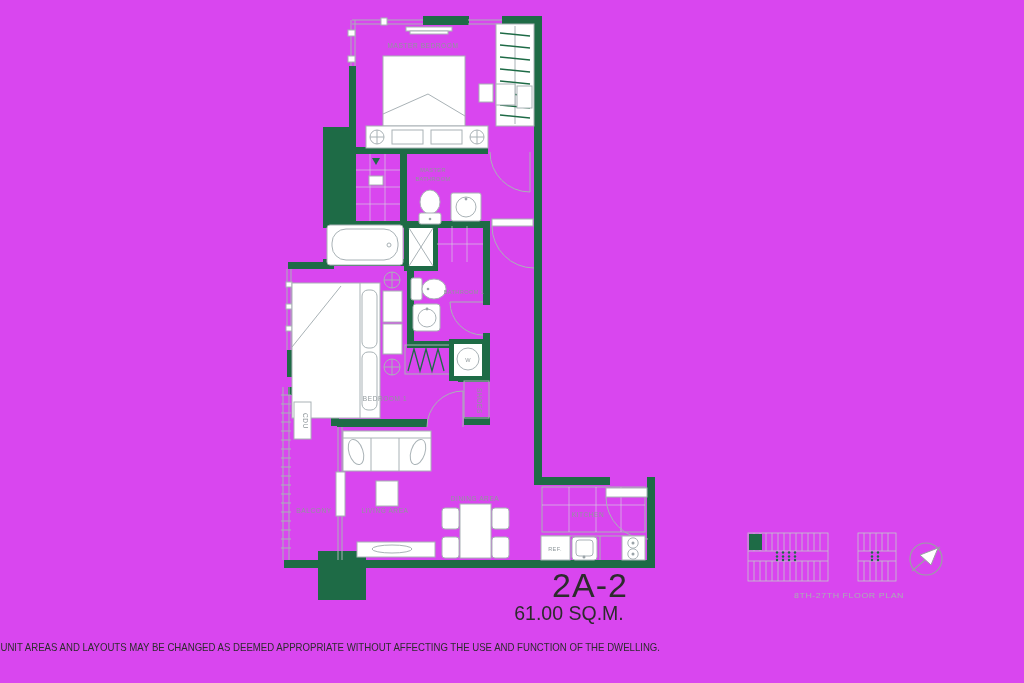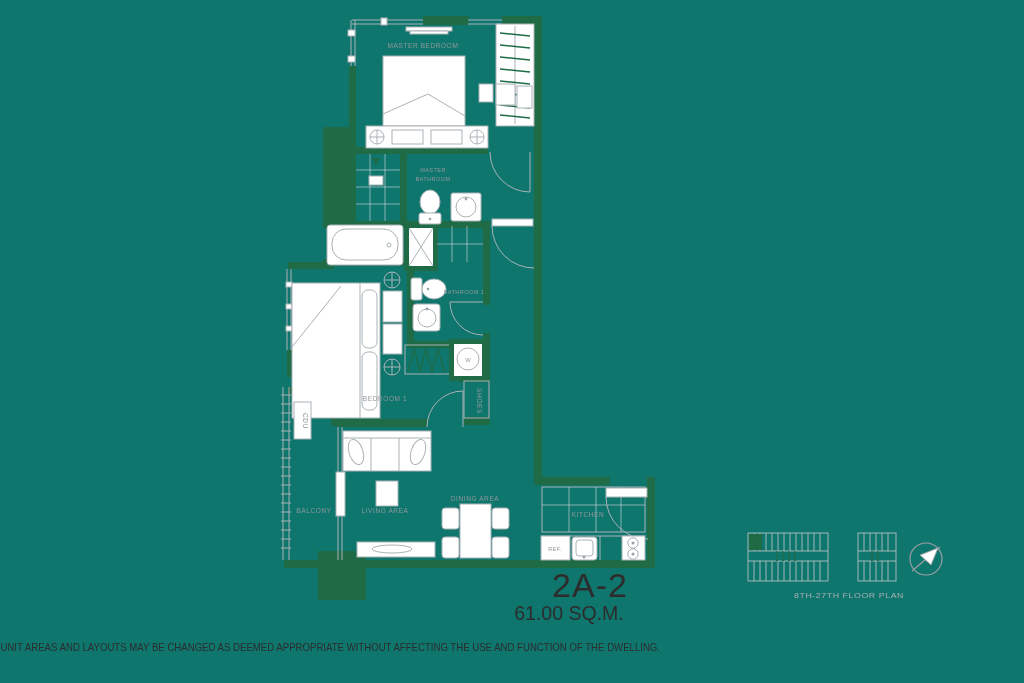--- a/index.html
+++ b/index.html
@@ -1,16 +1,16 @@
 <!DOCTYPE html>
 <html style="--wall: #1e6b46; --line: #a9b2b6; --label: #8f979b; --ink: #2c2c2c;"><head>
 <meta charset="utf-8">
 <style>
   html,body{margin:0;padding:0;background:#ffffff;}
-  .stage{position:relative;width:1024px;height:683px;background:#0f766e;overflow:hidden;
+  .stage{position:relative;width:1024px;height:683px;background:#d946ef;overflow:hidden;
          font-family:"Liberation Sans",sans-serif;}
   svg{position:absolute;left:0;top:0;}
   .wall{fill:var(--wall,#1e6b46);}
   .ln{stroke:var(--line,#a9b2b6);fill:none;stroke-width:1;}
   .lnf{stroke:var(--line,#a9b2b6);fill:#fff;stroke-width:1;}
   .grid{stroke:#d7dcde;stroke-width:.6;fill:none;}
   .grn{stroke:var(--wall,#1e6b46);fill:none;}
   .lbl{fill:var(--label,#8f979b);font-family:"Liberation Sans",sans-serif;
        font-size:6.5px;letter-spacing:.6px;text-anchor:middle;}
   .sm{font-size:5.6px;letter-spacing:.4px;}

